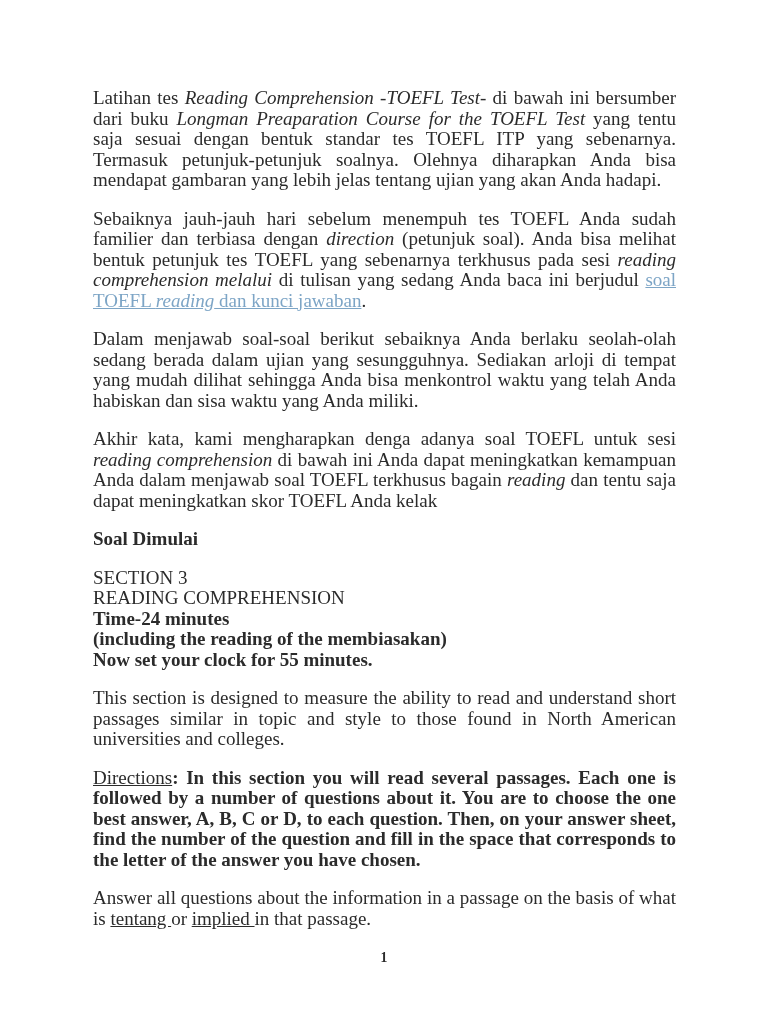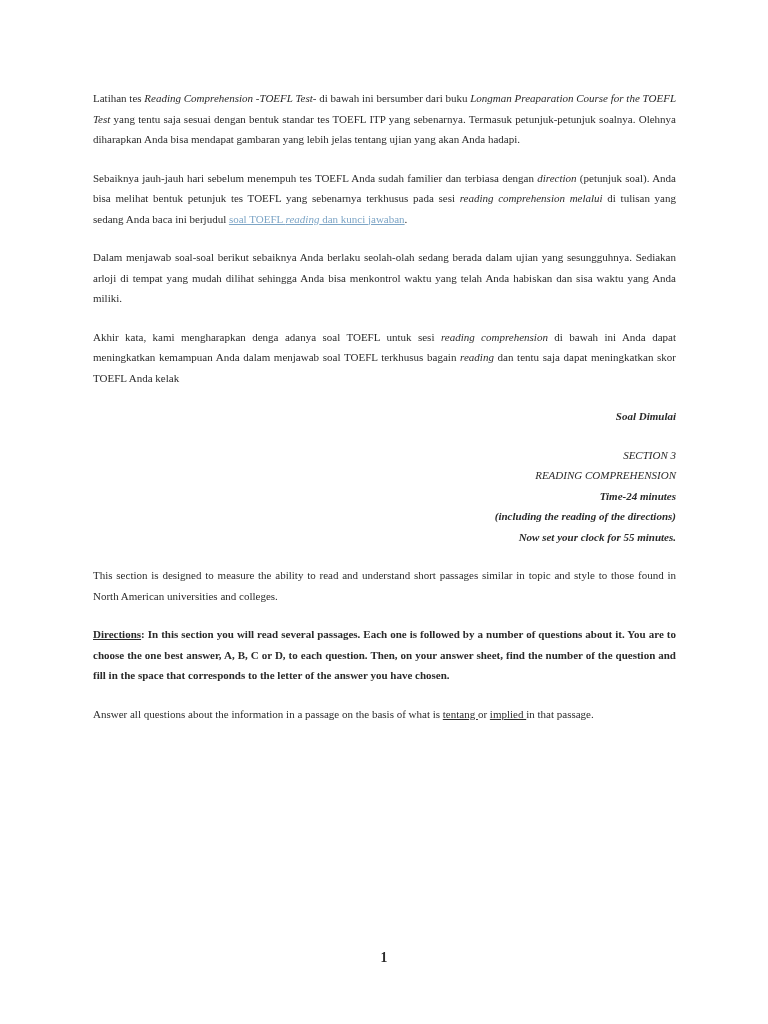--- a/index.html
+++ b/index.html
@@ -17,29 +17,29 @@
     overflow: hidden;
   }
   .content {
     position: absolute;
     left: 93px;
     top: 88px;
     width: 583px;
   }
   .para {
     margin: 0 0 18px 0;
-    font-size: 11px;
+    font-size: 19px;
     line-height: 20.5px;
     text-align: justify;
   }
-  .para.left { text-align: right; font-style: italic; }
+  .para.left { text-align: left; }
   .run-n { }
   .run-i { font-style: italic; }
   .run-b { font-weight: bold; }
-  .run-bu { font-weight: bold; text-decoration: underline; }
+  .run-bu { font-weight: normal; text-decoration: underline; }
   .run-u { text-decoration: underline; }
   a.run-a, a.run-ai {
     color: var(--link-color, #7da5c6);
     text-decoration: underline;
     cursor: pointer;
   }
   a.run-ai { font-style: italic; }
   .footer {
     position: absolute;
     left: 0;
@@ -54,19 +54,19 @@
 </head>
 <body>
 
 <div class="page">
   <div class="content">
       <p class="para"><span class="run-n">Latihan tes </span><span class="run-i">Reading Comprehension -TOEFL Test-</span><span class="run-n"> di bawah ini bersumber dari buku </span><span class="run-i">Longman Preaparation Course for the TOEFL Test</span><span class="run-n"> yang tentu saja sesuai dengan bentuk standar tes TOEFL ITP yang sebenarnya. Termasuk petunjuk-petunjuk soalnya. Olehnya diharapkan Anda bisa mendapat gambaran yang lebih jelas tentang ujian yang akan Anda hadapi.</span></p>
       <p class="para"><span class="run-n">Sebaiknya jauh-jauh hari sebelum menempuh tes TOEFL Anda sudah familier dan terbiasa dengan </span><span class="run-i">direction</span><span class="run-n"> (petunjuk soal). Anda bisa melihat bentuk petunjuk tes TOEFL yang sebenarnya terkhusus pada sesi </span><span class="run-i">reading comprehension melalui</span><span class="run-n"> di tulisan yang sedang Anda baca ini berjudul </span><a class="run-a">soal TOEFL </a><a class="run-ai">reading</a><a class="run-a"> dan kunci jawaban</a><span class="run-n">.</span></p>
       <p class="para"><span class="run-n">Dalam menjawab soal-soal berikut sebaiknya Anda berlaku seolah-olah sedang berada dalam ujian yang sesungguhnya. Sediakan arloji di tempat yang mudah dilihat sehingga Anda bisa menkontrol waktu yang telah Anda habiskan dan sisa waktu yang Anda miliki.</span></p>
       <p class="para"><span class="run-n">Akhir kata, kami mengharapkan denga adanya soal TOEFL untuk sesi </span><span class="run-i">reading comprehension</span><span class="run-n"> di bawah ini Anda dapat meningkatkan kemampuan Anda dalam menjawab soal TOEFL terkhusus bagain </span><span class="run-i">reading</span><span class="run-n"> dan tentu saja dapat meningkatkan skor TOEFL Anda kelak</span></p>
       <p class="para left"><span class="run-b">Soal Dimulai</span></p>
-      <p class="para left"><span class="run-n">SECTION 3</span><br><span class="run-n">READING COMPREHENSION</span><br><span class="run-b">Time-24 minutes</span><br><span class="run-b">(including the reading of the directions)</span><br><span class="run-b">Now set your clock for 55 minutes.</span></p>
+      <p class="para left"><span class="run-n">SECTION 3</span><br><span class="run-n">READING COMPREHENSION</span><br><span class="run-b">Time-24 minutes</span><br><span class="run-b">(including the reading of the membiasakan)</span><br><span class="run-b">Now set your clock for 55 minutes.</span></p>
       <p class="para"><span class="run-n">This section is designed to measure the ability to read and understand short passages similar in topic and style to those found in North American universities and colleges.</span></p>
       <p class="para"><span class="run-bu">Directions</span><span class="run-b">: In this section you will read several passages. Each one is followed by a number of questions about it. You are to choose the one best answer, A, B, C or D, to each question. Then, on your answer sheet, find the number of the question and fill in the space that corresponds to the letter of the answer you have chosen.</span></p>
       <p class="para"><span class="run-n">Answer all questions about the information in a passage on the basis of what is </span><span class="run-u">tentang </span><span class="run-n">or </span><span class="run-u">implied </span><span class="run-n">in that passage.</span></p>
     </div>
   <div class="footer">1</div>
 </div>
 
 </body></html>

